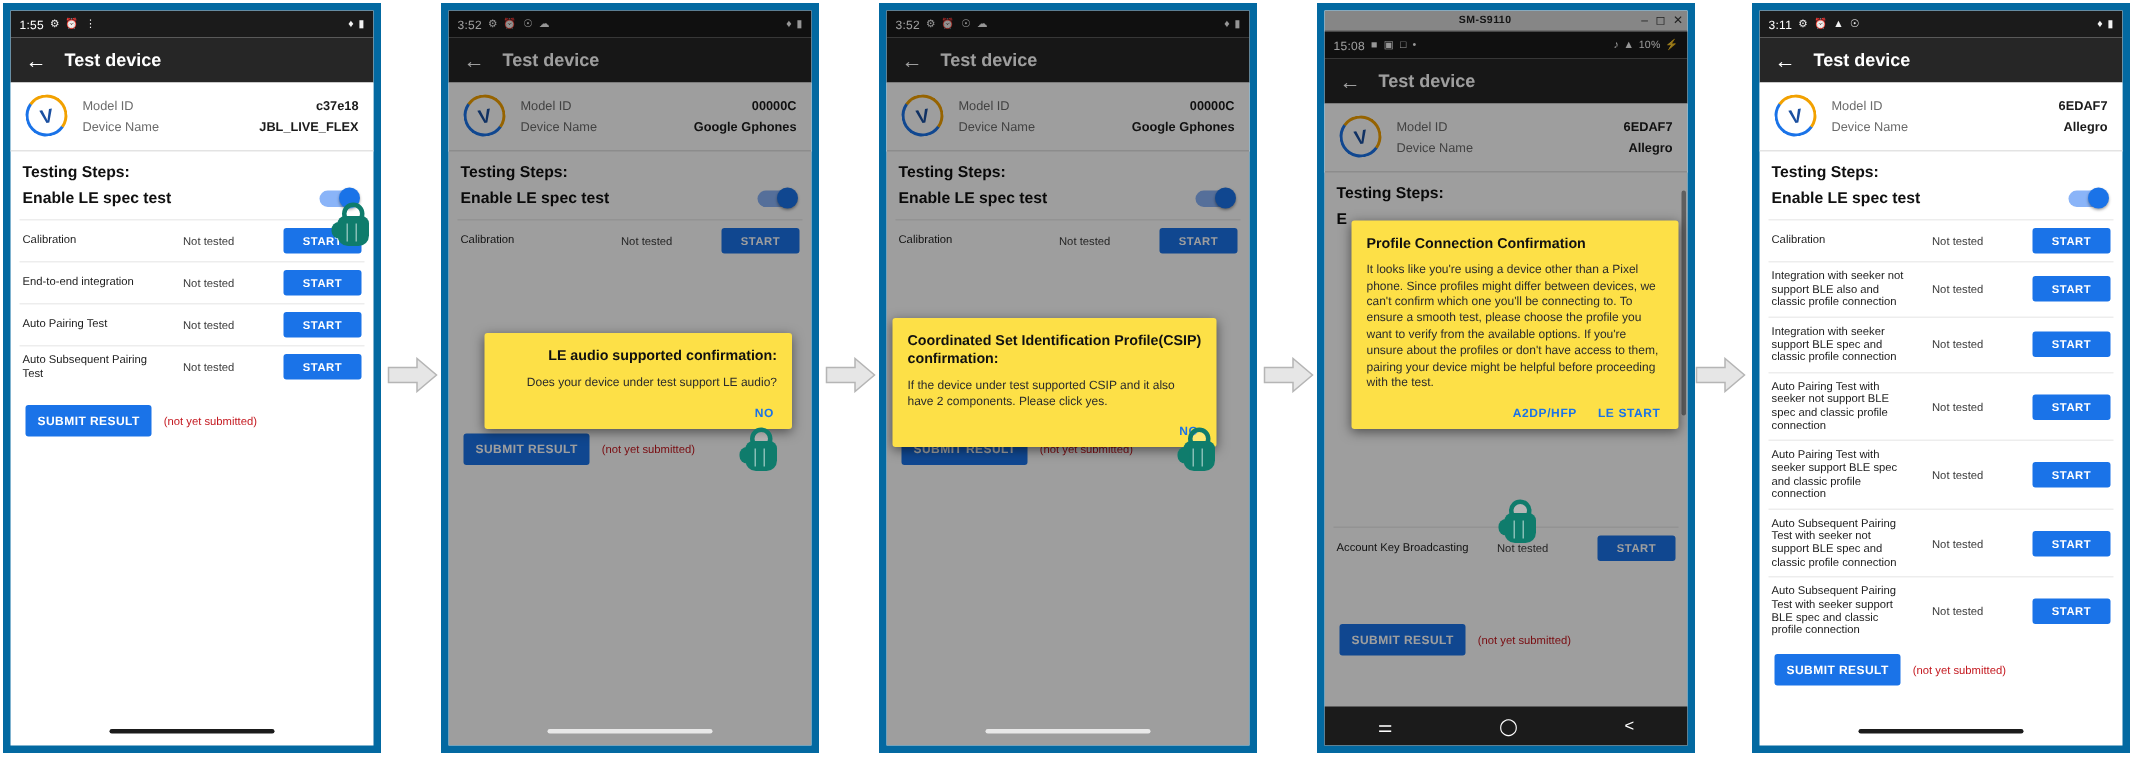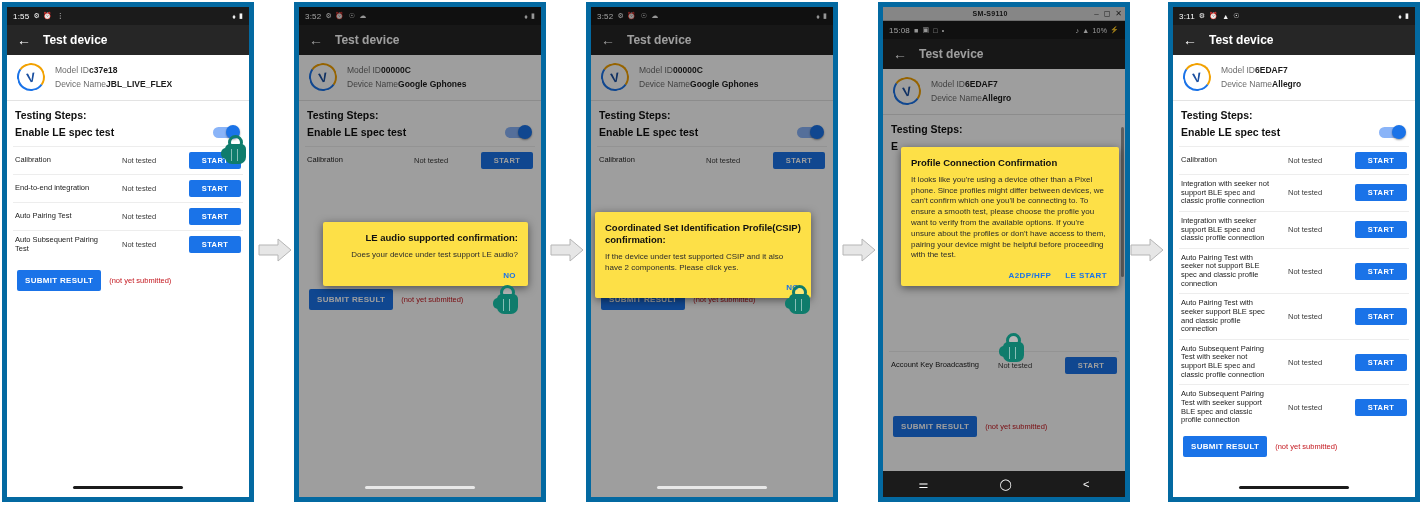--- a/index.html
+++ b/index.html
@@ -82,21 +82,21 @@
     border: 2px solid #f2a100;
     border-bottom-color: #1a73e8;
     border-left-color: #1a73e8;
     display: flex; align-items: center; justify-content: center;
     font-size: 13px; color: #1a4fa0; font-weight: bold;
     flex: 0 0 auto;
     transform: rotate(-10deg);
   }
   .devrows { flex: 1 1 auto; }
   .devrow {
-    display: flex; justify-content: flex-start;
+    display: flex; justify-content: space-between;
     font-size: 8.5px; color: #4a4a4a;
     padding: 2px 0;
   }
   .devrow .v { color: #1b1b1b; font-weight: bold; }
   .devrow .k { color: #6b6b6b; }
 
   
   .steps-h {
     font-size: 10.5px; font-weight: bold; color: #101010;
     padding: 8px 8px 3px 8px;
@@ -597,21 +597,21 @@
           <span class="knob"></span>
         </span>
     </div>
     <div class="testlist">
       <div class="testrow">
         <span class="name">Calibration</span>
         <span class="status">Not tested</span>
         <span class="btn-start">START</span>
       </div>
       <div class="testrow">
-        <span class="name">Integration with seeker not support BLE spec and classic profile connection</span>
+        <span class="name">Integration with seeker not support BLE also and classic profile connection</span>
         <span class="status">Not tested</span>
         <span class="btn-start">START</span>
       </div>
       <div class="testrow">
         <span class="name">Integration with seeker support BLE spec and classic profile connection</span>
         <span class="status">Not tested</span>
         <span class="btn-start">START</span>
       </div>
       <div class="testrow">
         <span class="name">Auto Pairing Test with seeker not support BLE spec and classic profile connection</span>

